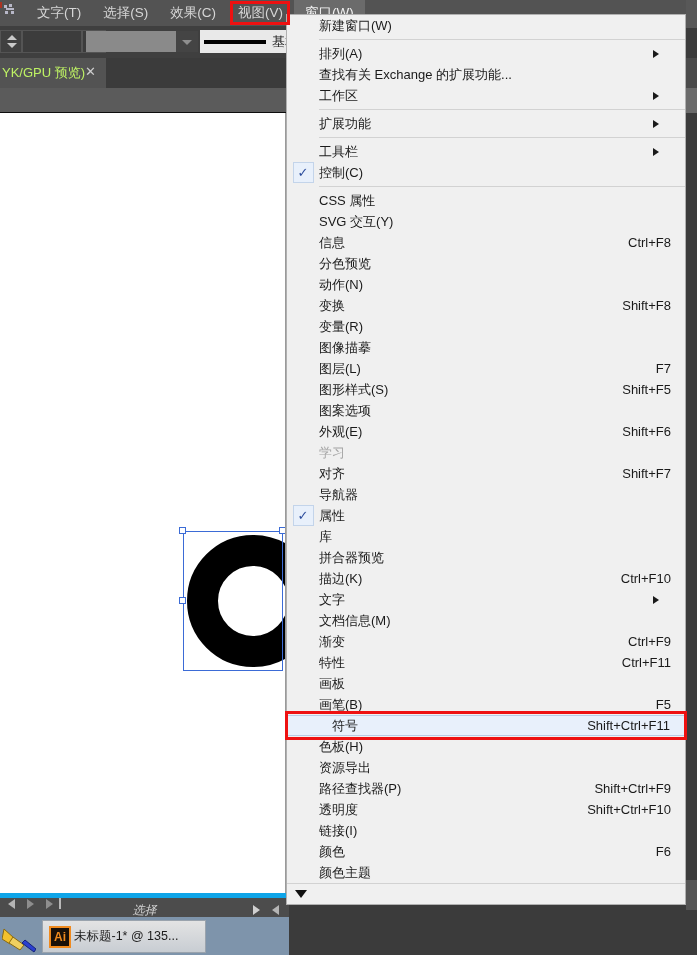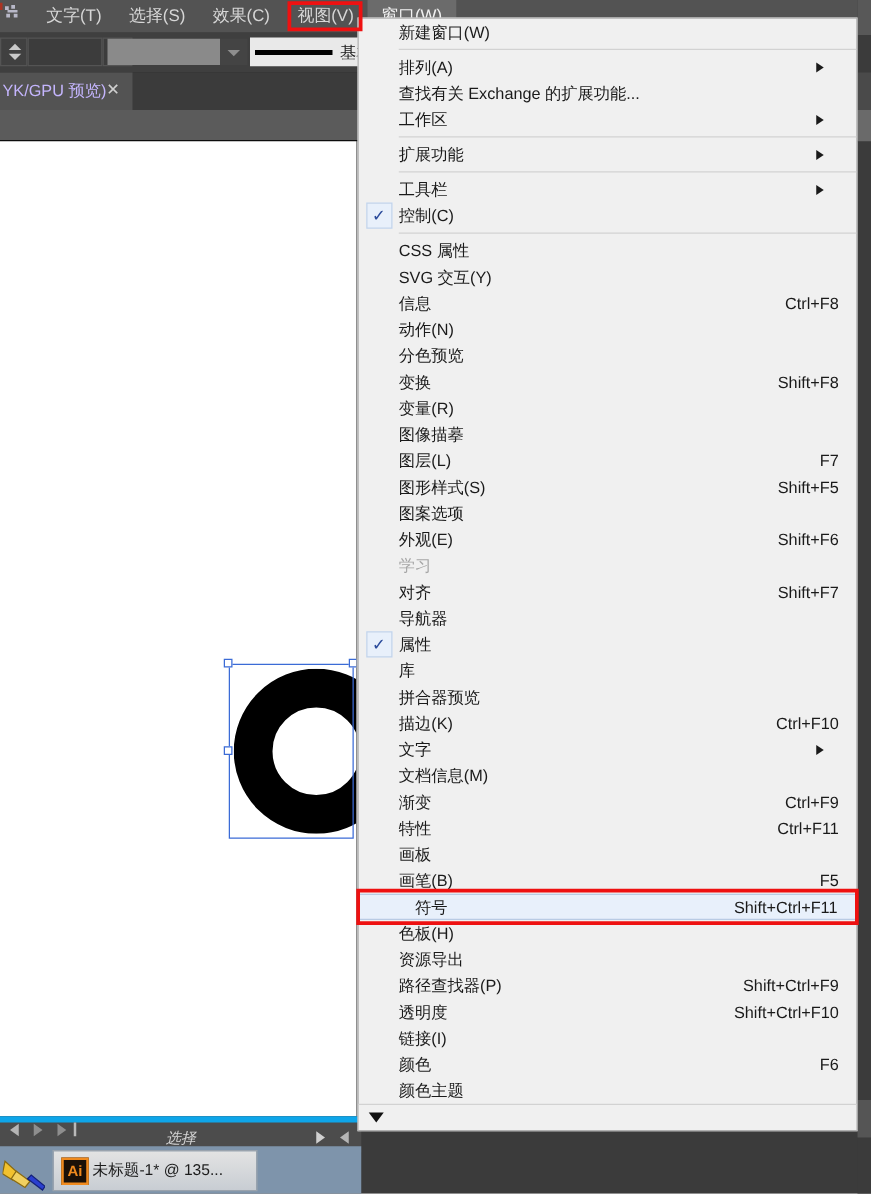--- a/index.html
+++ b/index.html
@@ -91,21 +91,21 @@
   .ai-tabbar {
     position: absolute; left: 0; top: 58px; width: 697px; height: 30px;
     background: #3b3b3b;
   }
   .doc-tab {
     position: absolute; left: 0; top: 0; height: 30px; width: 106px;
     background: #535353; display: flex; align-items: center;
     box-sizing: border-box;
   }
   .doc-tab-title {
-    color: #c4b5fd; font-size: 13px; margin-left: 2px; white-space: nowrap; text-align: center;
+    color: #bef264; font-size: 13px; margin-left: 2px; white-space: nowrap; text-align: center;
   }
   .doc-tab-close {
     color: #cfcfcf; font-size: 13px; font-weight: bold;
     position: absolute; right: 10px; top: 6px; line-height: 16px;
   }
 
   .ai-ruler-gap {
     position: absolute; left: 0; top: 88px; width: 697px; height: 24px;
     background: #5b5b5b; border-bottom: 2px solid #0d0d0d;
   }
@@ -402,25 +402,25 @@
         <div class="gutter"></div>
         <div class="lbl">SVG 交互(Y)</div>
       </div>
       <div class="dd-row">
         <div class="gutter"></div>
         <div class="lbl">信息</div>
         <div class="acc">Ctrl+F8</div>
       </div>
       <div class="dd-row">
         <div class="gutter"></div>
+        <div class="lbl">分色预览</div>
+      </div>
+      <div class="dd-row">
+        <div class="gutter"></div>
         <div class="lbl">动作(N)</div>
-      </div>
-      <div class="dd-row">
-        <div class="gutter"></div>
-        <div class="lbl">分色预览</div>
       </div>
       <div class="dd-row">
         <div class="gutter"></div>
         <div class="lbl">变换</div>
         <div class="acc">Shift+F8</div>
       </div>
       <div class="dd-row">
         <div class="gutter"></div>
         <div class="lbl">变量(R)</div>
       </div>

